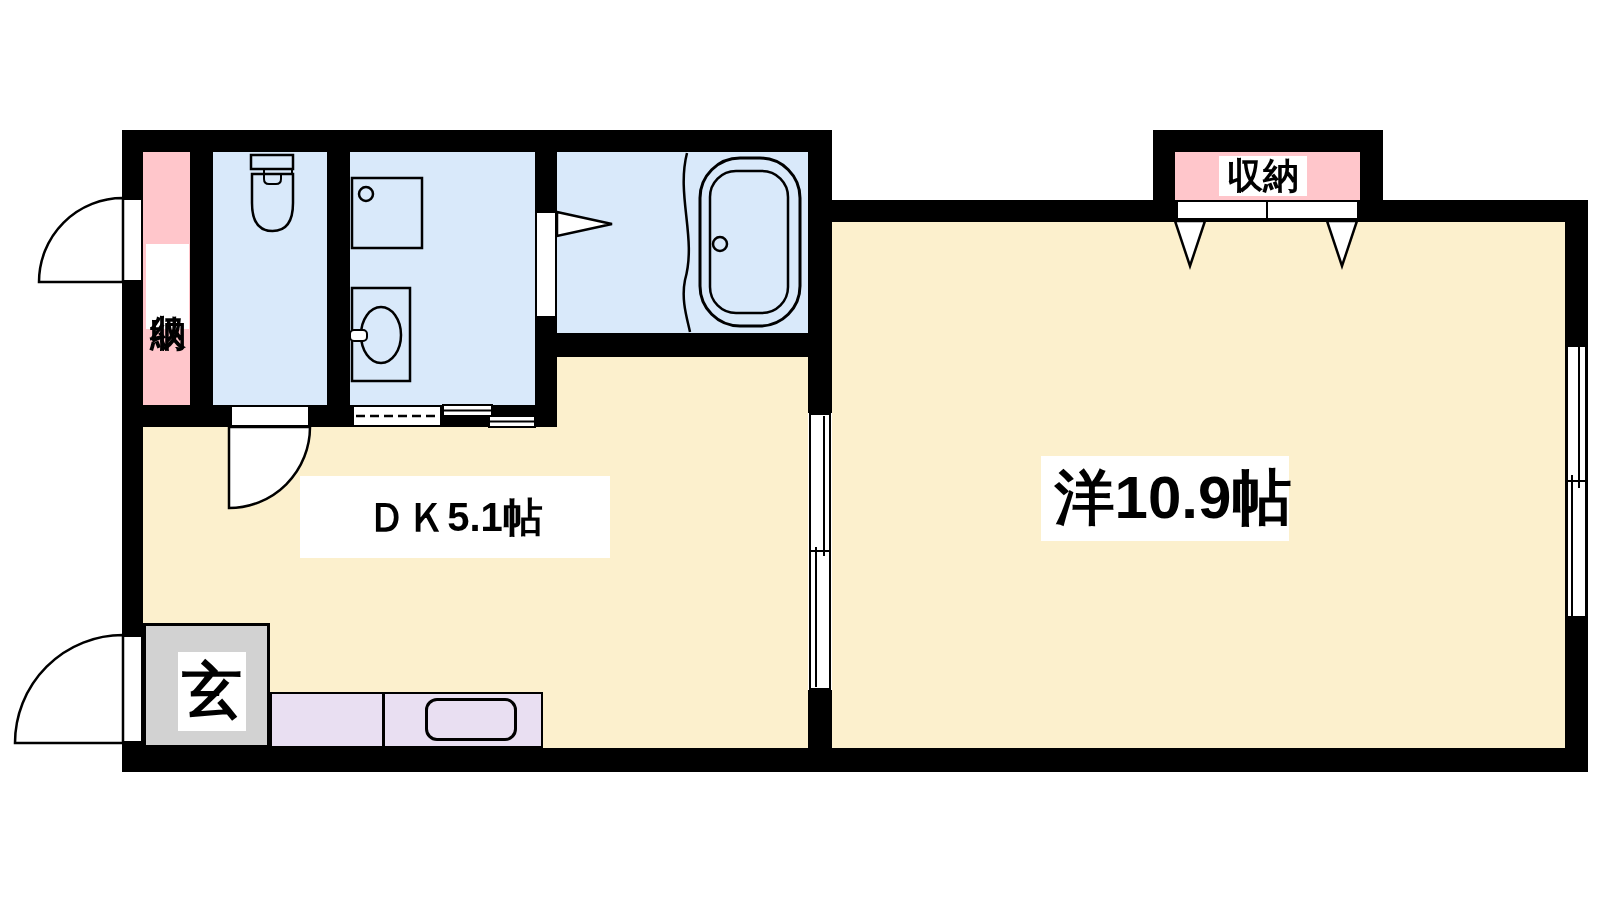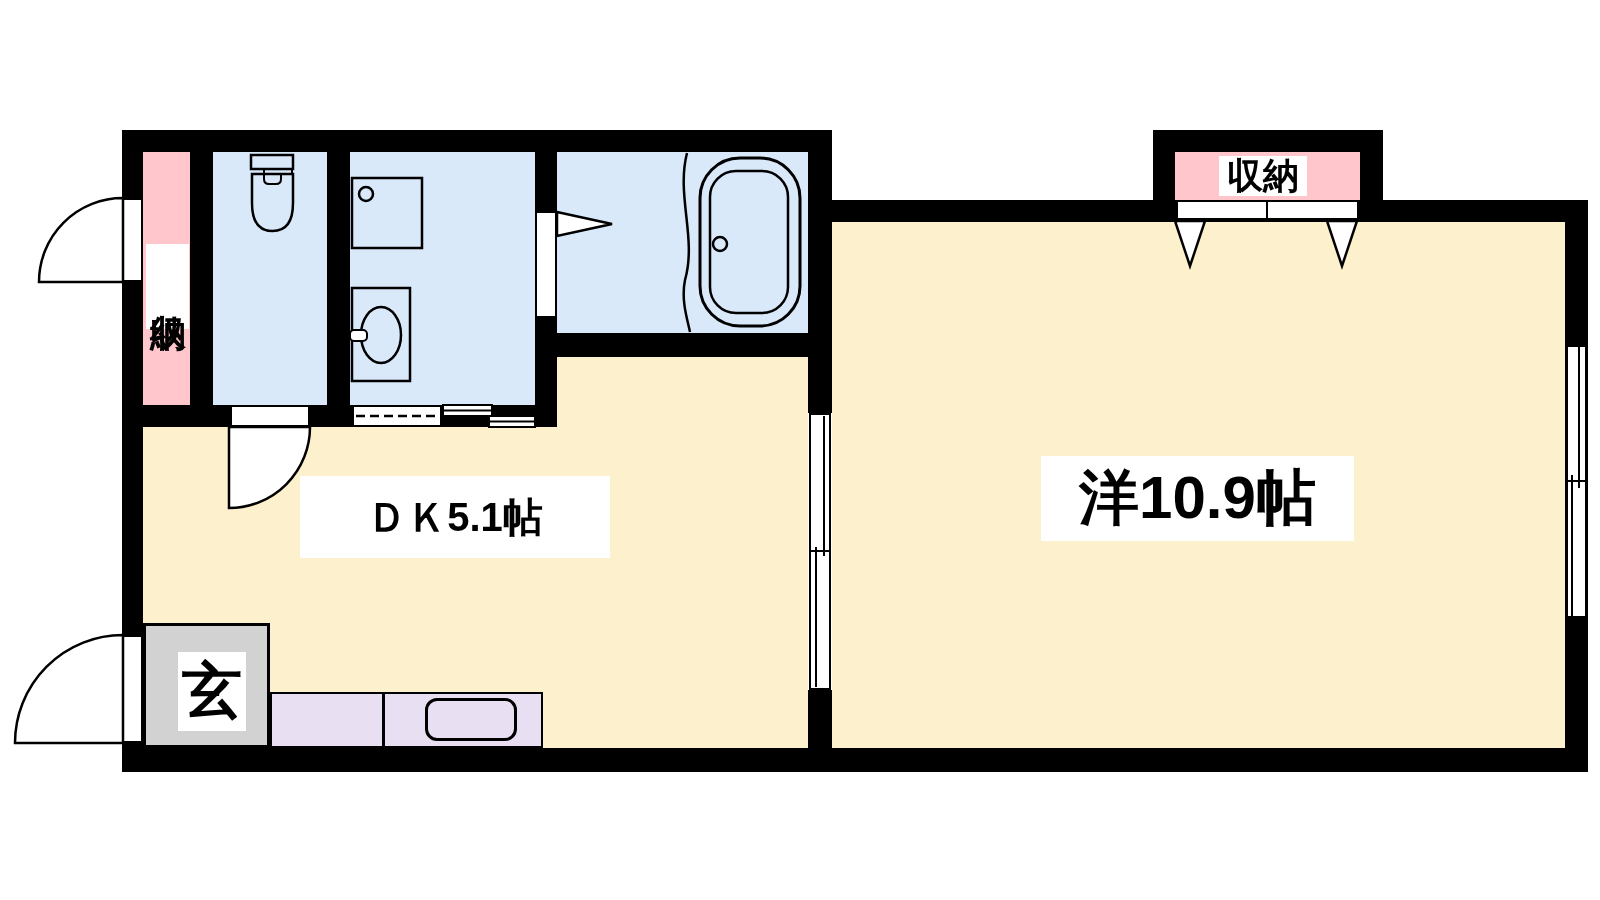--- a/index.html
+++ b/index.html
@@ -110,21 +110,21 @@
 
     <line x1="1579" y1="347" x2="1579" y2="488" stroke="#000" stroke-width="2"></line>
     <line x1="1572" y1="475" x2="1572" y2="616" stroke="#000" stroke-width="2"></line>
     <line x1="1566" y1="481" x2="1587" y2="481" stroke="#000" stroke-width="2"></line>
   </svg>
 
   <div class="label" style="left:300px;top:476px;width:310px;height:82px;font-size:40px;">
     <span>ＤＫ5.1帖</span>
   </div>
 
-  <div class="label" style="left:1041px;top:456px;width:313px;height:85px;font-size:60px;">
+  <div class="label" style="left:1041px;top:456px;width:232px;height:85px;font-size:60px;padding-left:16px;">
     <span>洋10.9帖</span>
   </div>
 
   <div class="label" style="left:178px;top:652px;width:68px;height:79px;font-size:60px;">
     <span>玄</span>
   </div>
 
   <div class="label" style="left:146px;top:244px;width:43px;height:85px;font-size:36px;writing-mode:vertical-rl;text-orientation:upright;letter-spacing:2px;">
     <span>収納</span>
   </div>

